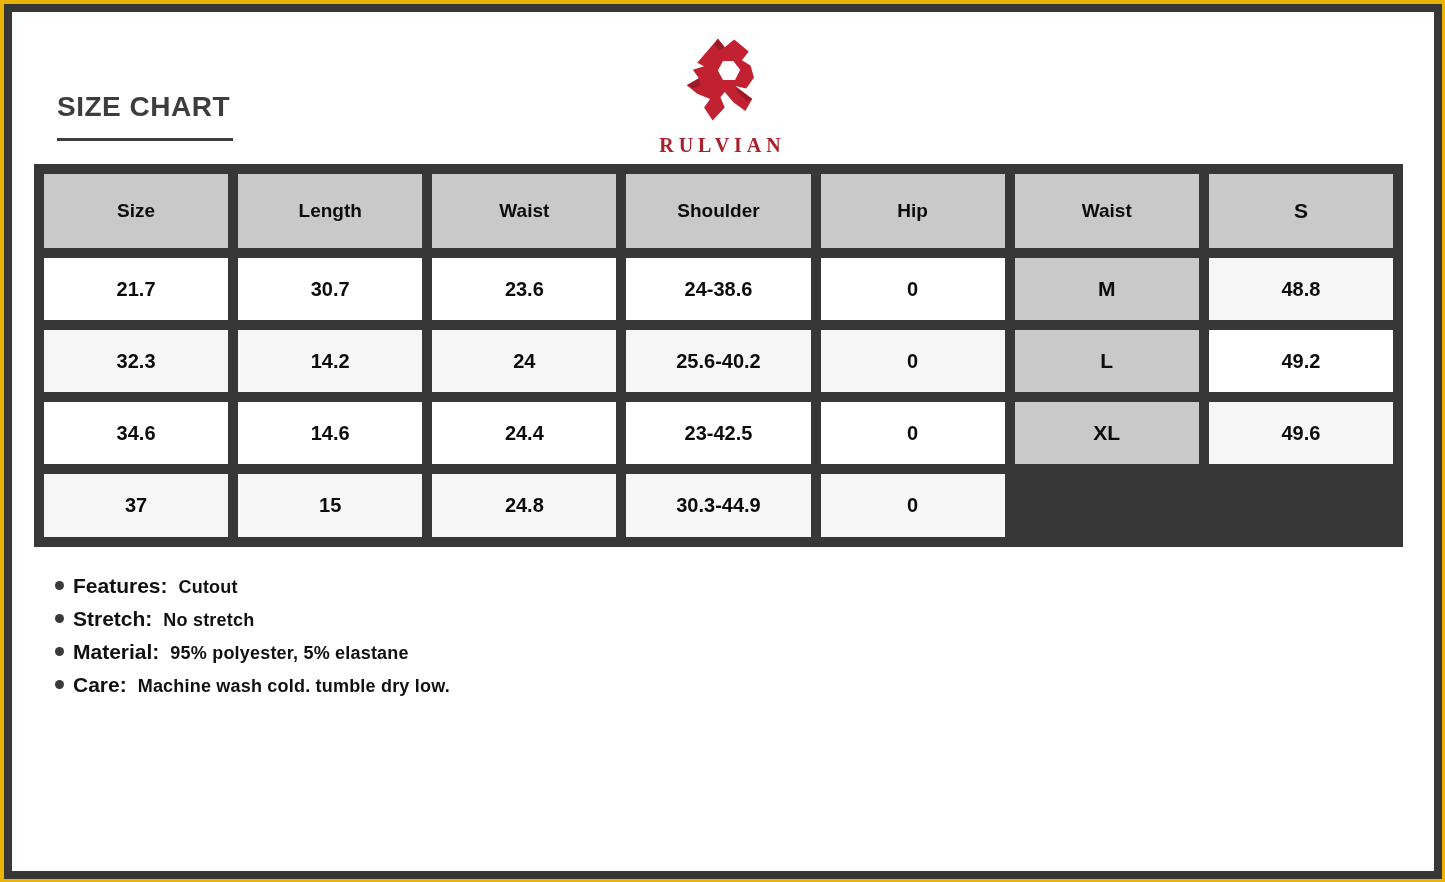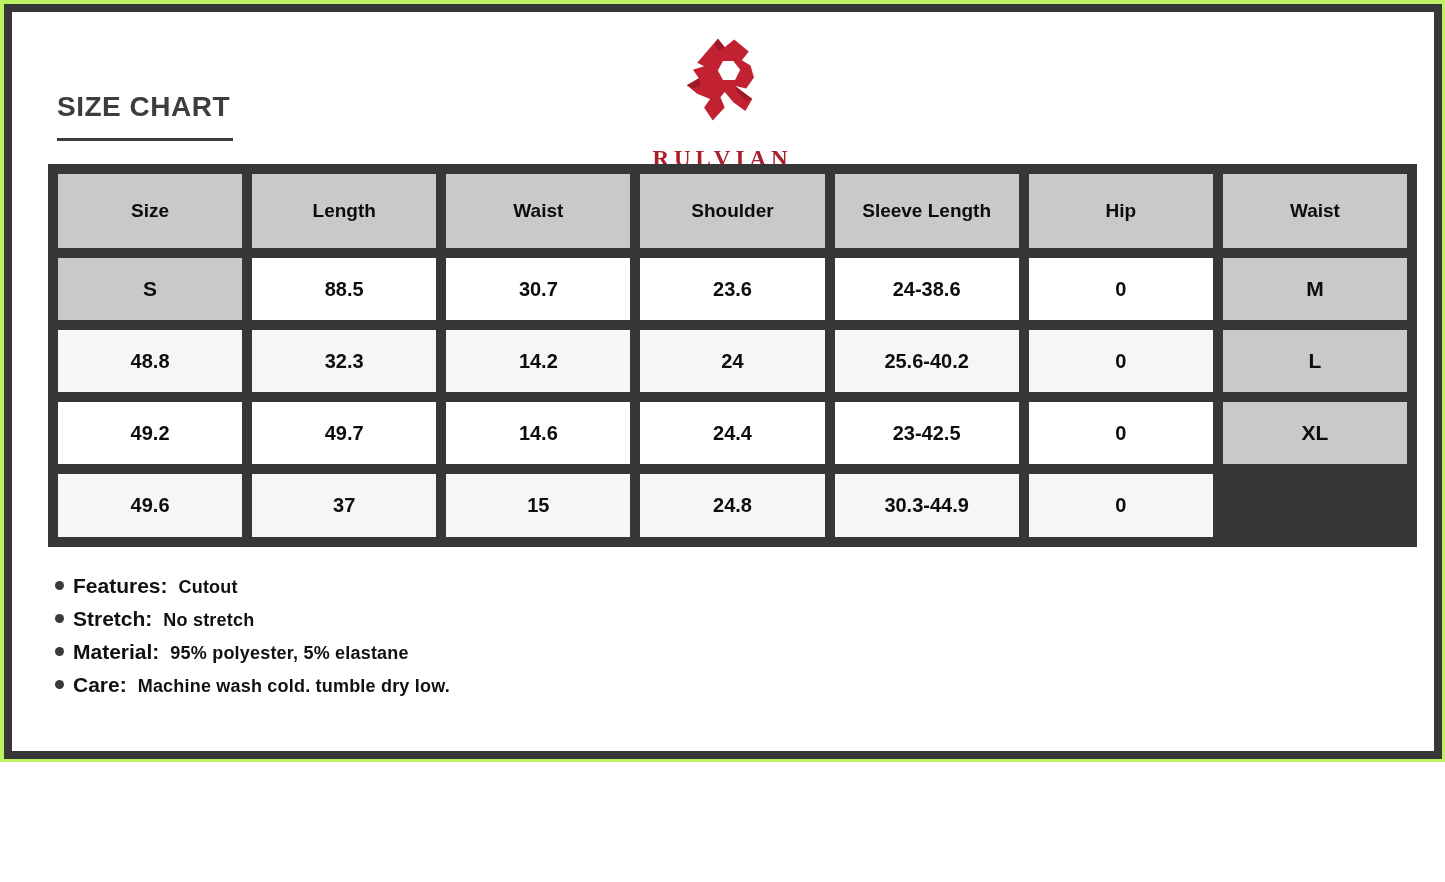--- a/index.html
+++ b/index.html
@@ -1,35 +1,35 @@
 <!DOCTYPE html>
 <html><head>
 <meta charset="utf-8">
 <style>
   * { margin:0; padding:0; box-sizing:border-box; }
   html,body { width:1445px; height:882px; background:#ffffff;
               font-family:"Liberation Sans", sans-serif; }
-  .canvas { position:relative; width:1445px; height:762px; background:#bef264; overflow:hidden; }
+  .canvas { position:relative; width:1445px; height:882px; background:#eab308; overflow:hidden; }
 
   .frame { position:absolute; left:4px; top:4px; right:3px; bottom:3px;
            border:8px solid #373737; background:#ffffff; }
 
   
   .title-block { position:absolute; left:57px; top:92px; }
   .page-title  { font-size:28px; font-weight:bold; color:#3d3d3d; letter-spacing:0.5px; line-height:1.1; }
   .title-underline { width:176px; border-top:3px solid #3d3d3d; margin-top:15px; }
 
   .logo-block { position:absolute; left:50%; top:36px; transform:translateX(-50%);
                 width:220px; text-align:center; }
   .logo-mark  { width:86px; height:88px; display:inline-block; }
-  .wordmark   { margin-top:18px; font-family:"Liberation Serif", serif; font-weight:bold;
-                font-size:23px; letter-spacing:5px; color:#ab1f2d; }
+  .wordmark   { margin-top:6px; font-family:"Liberation Serif", serif; font-weight:bold;
+                font-size:20px; letter-spacing:5px; color:#ab1f2d; }
 
   
-  .size-table { position:absolute; left:48px; top:164px; width:1369px;
+  .size-table { position:absolute; left:34px; top:164px; width:1369px;
                 display:grid; grid-template-columns:repeat(7,1fr);
                 grid-template-rows:74px 62px 62px 62px 63px;
                 gap:10px; background:#373737; padding:10px; }
   .cell { display:flex; align-items:center; justify-content:center;
           font-weight:bold; color:#0d0d0d; }
   .th        { background:#c9c9c9; font-size:19px; }
   .size-cell { background:#c9c9c9; font-size:21px; }
   .val       { background:#ffffff; font-size:20px; }
   .val.alt   { background:#f6f6f6;text-align:center; }
 
@@ -64,42 +64,41 @@
       <polygon fill="#9d1b29" points="64,57 84,72 78,75 66,63"></polygon>
     </svg>
     <div class="wordmark">RULVIAN</div>
   </div>
 
   <div class="size-table">
     <div class="cell th">Size</div>
     <div class="cell th">Length</div>
     <div class="cell th">Waist</div>
     <div class="cell th">Shoulder</div>
-    <div class="cell th">Sleeve Length</div>
     <div class="cell th">Hip</div>
     <div class="cell th">Waist</div>
 
     <div class="cell size-cell">S</div>
-    <div class="cell val">88.5</div>
+    <div class="cell val">21.7</div>
     <div class="cell val">30.7</div>
     <div class="cell val">23.6</div>
     <div class="cell val">24-38.6</div>
     <div class="cell val">0</div>
 
     <div class="cell size-cell">M</div>
     <div class="cell val alt">48.8</div>
     <div class="cell val alt">32.3</div>
     <div class="cell val alt">14.2</div>
     <div class="cell val alt">24</div>
     <div class="cell val alt">25.6-40.2</div>
     <div class="cell val alt">0</div>
 
     <div class="cell size-cell">L</div>
     <div class="cell val">49.2</div>
-    <div class="cell val">49.7</div>
+    <div class="cell val">34.6</div>
     <div class="cell val">14.6</div>
     <div class="cell val">24.4</div>
     <div class="cell val">23-42.5</div>
     <div class="cell val">0</div>
 
     <div class="cell size-cell">XL</div>
     <div class="cell val alt">49.6</div>
     <div class="cell val alt">37</div>
     <div class="cell val alt">15</div>
     <div class="cell val alt">24.8</div>

